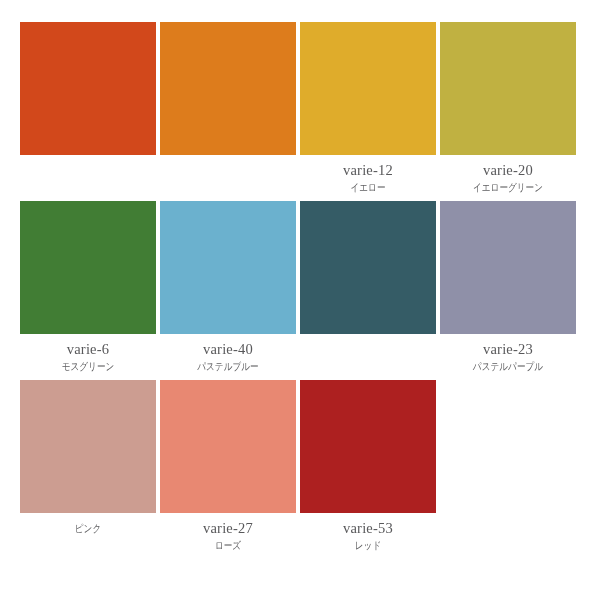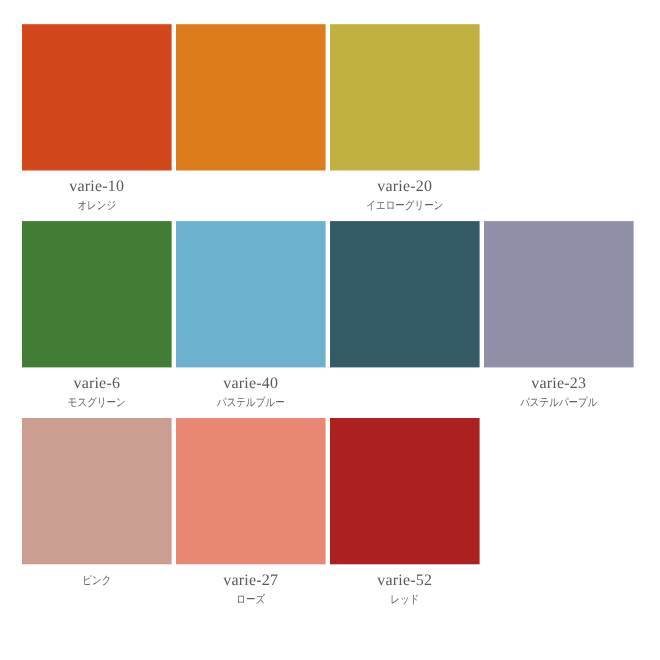--- a/index.html
+++ b/index.html
@@ -73,27 +73,30 @@
   }
 </style>
 </head>
 <body style="background-color: rgb(255, 255, 255);">
 
 <div id="palette-sheet">
 
   <div class="swatch-row">
     <div class="swatch-cell">
       <div class="swatch-chip" style="background-color: rgb(210, 72, 27);"></div>
-      <div class="swatch-caption">
-        <span class="swatch-code">varie-10</span>
-        <span class="swatch-name">オレンジ</span>
-      </div>
     </div>
     <div class="swatch-cell">
       <div class="swatch-chip" style="background-color: rgb(221, 124, 28);"></div>
+    </div>
+    <div class="swatch-cell">
+      <div class="swatch-chip" style="background-color: rgb(223, 172, 43);"></div>
+      <div class="swatch-caption">
+        <span class="swatch-code">varie-12</span>
+        <span class="swatch-name">イエロー</span>
+      </div>
     </div>
     <div class="swatch-cell">
       <div class="swatch-chip" style="background-color: rgb(192, 177, 65);"></div>
       <div class="swatch-caption">
         <span class="swatch-code">varie-20</span>
         <span class="swatch-name">イエローグリーン</span>
       </div>
     </div>
   </div>
 
@@ -134,20 +137,20 @@
     <div class="swatch-cell">
       <div class="swatch-chip" style="background-color: rgb(232, 136, 114);"></div>
       <div class="swatch-caption">
         <span class="swatch-code">varie-27</span>
         <span class="swatch-name">ローズ</span>
       </div>
     </div>
     <div class="swatch-cell">
       <div class="swatch-chip" style="background-color: rgb(173, 32, 32);"></div>
       <div class="swatch-caption">
-        <span class="swatch-code">varie-52</span>
+        <span class="swatch-code">varie-53</span>
         <span class="swatch-name">レッド</span>
       </div>
     </div>
     <div class="swatch-cell"></div>
   </div>
 
 </div>
 
 </body></html>

